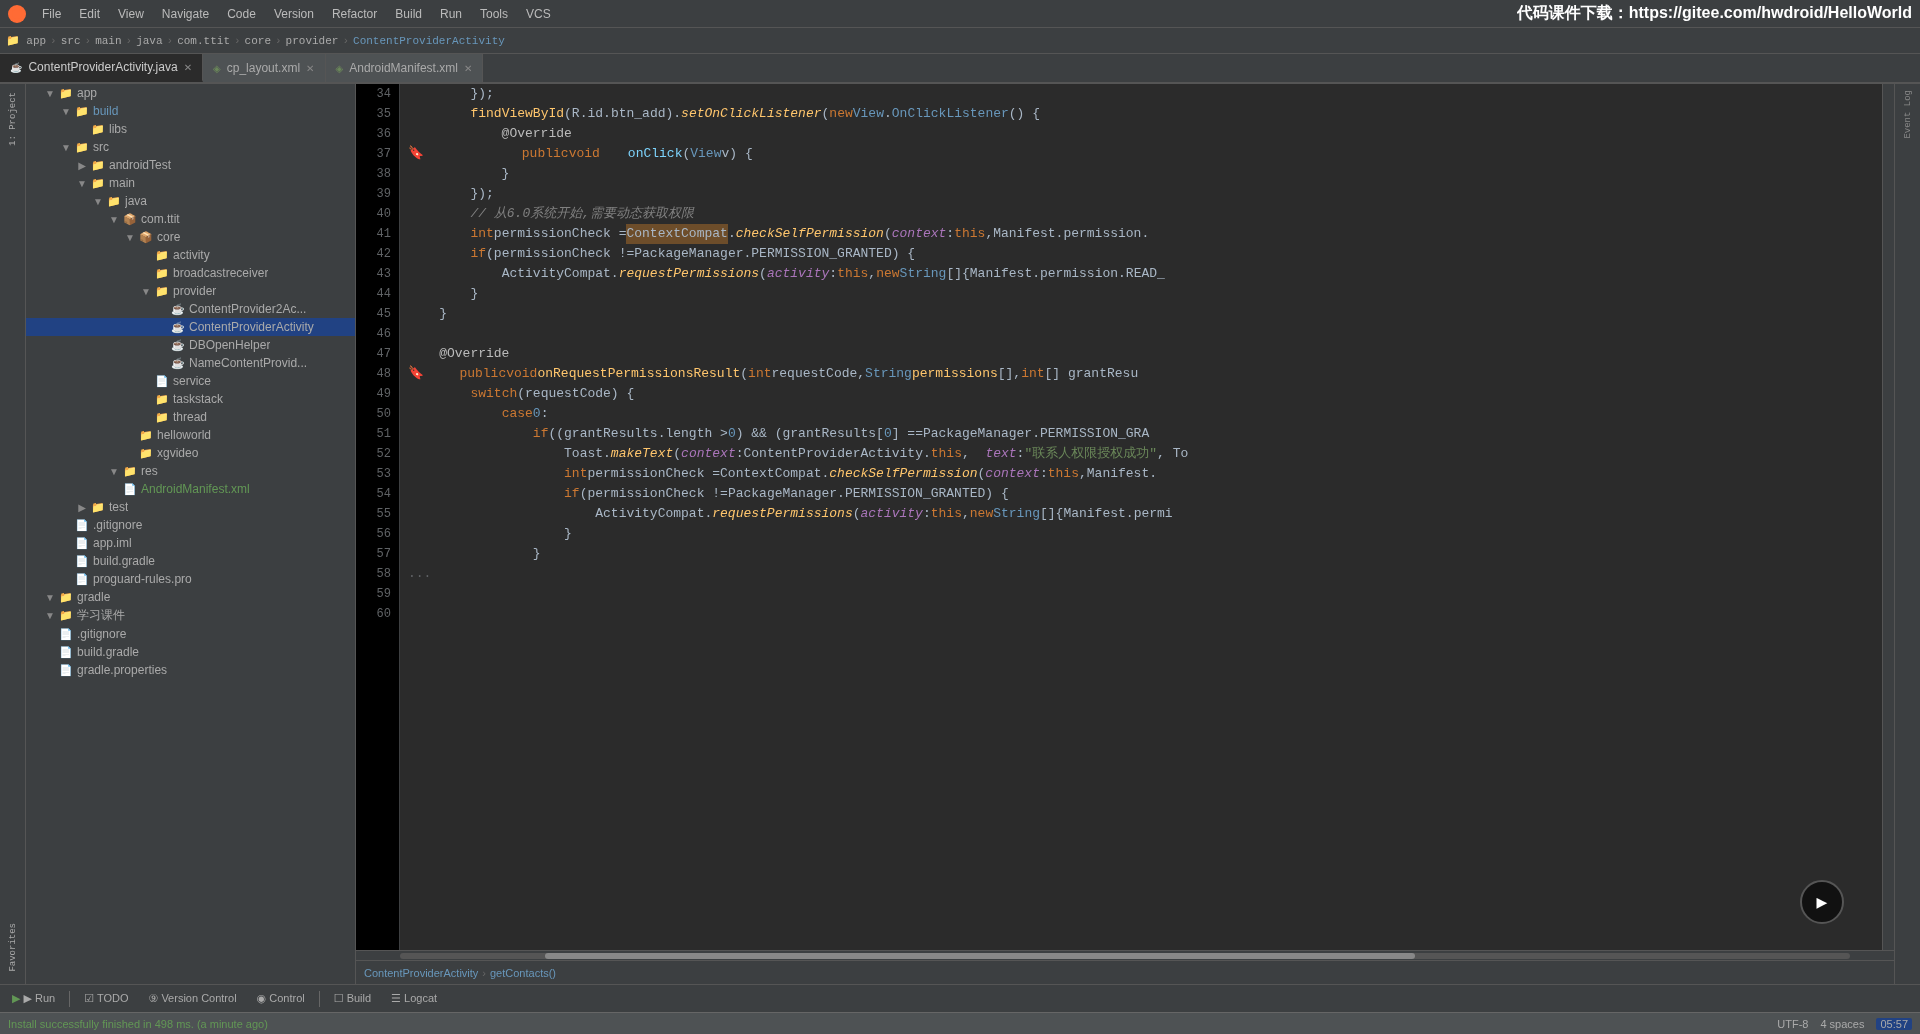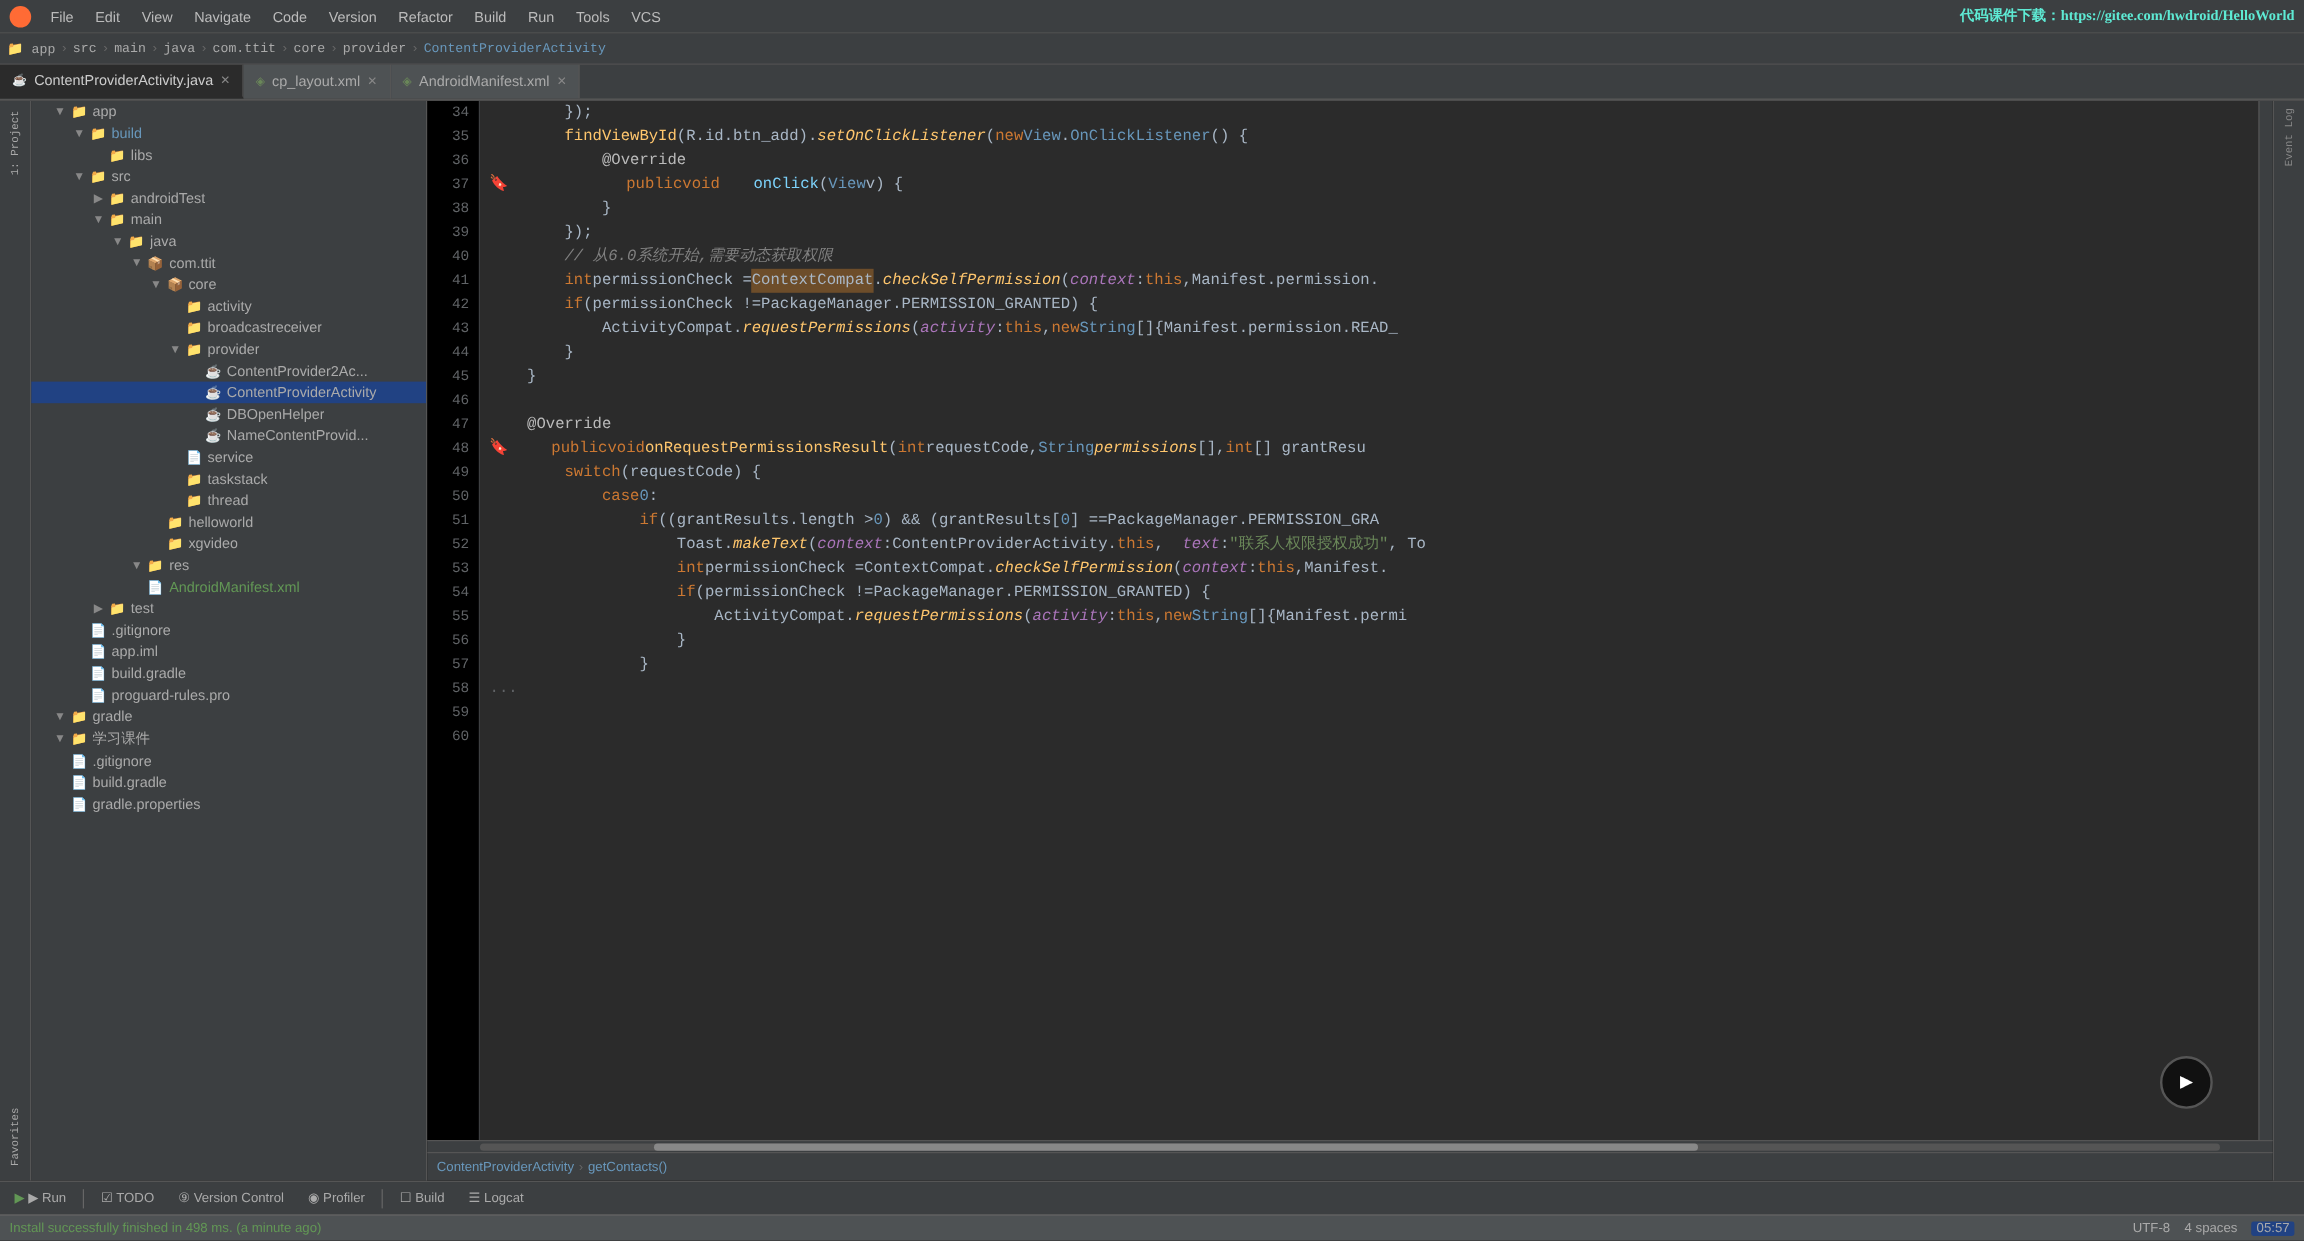--- a/index.html
+++ b/index.html
@@ -36,24 +36,24 @@
     }
     .menu-item {
       padding: 2px 8px;
       color: #bbb;
       font-size: 12px;
       cursor: pointer;
       font-family: Arial, sans-serif;
     }
     .menu-bar-right {
       margin-left: auto;
-      color: #5eead4;
-      font-size: 12px;
+      color: #ffffff;
+      font-size: 16px;
       font-weight: bold;
-      font-family: Liberation Serif, serif;
+      font-family: Liberation Sans, sans-serif;
       white-space: nowrap;
       overflow: hidden;
     }
 
     
     .nav-bar {
       background: #3c3f41;
       height: 26px;
       display: flex;
       align-items: center;
@@ -843,21 +843,21 @@
             <span style="color:#cc7832;">&nbsp;&nbsp;&nbsp;&nbsp;public</span>
             <span style="color:#a9b7c6;"> </span>
             <span style="color:#cc7832;">void</span>
             <span style="color:#a9b7c6;"> </span>
             <span style="color:#ffc66d;">onRequestPermissionsResult</span>
             <span style="color:#a9b7c6;">(</span>
             <span style="color:#cc7832;">int</span>
             <span style="color:#a9b7c6;"> requestCode, </span>
             <span style="color:#6897bb;">String</span>
             <span style="color:#a9b7c6;"> </span>
-            <span style="color:#ffc66d; font-style:italic;">permissions</span>
+            <span style="color:#ffc66d; ">permissions</span>
             <span style="color:#a9b7c6;">[], </span>
             <span style="color:#cc7832;">int</span>
             <span style="color:#a9b7c6;">[] grantResu</span>
         </div>
 
         <div class="code-line">
           <span style="color:#a9b7c6;">&nbsp;&nbsp;&nbsp;&nbsp;&nbsp;&nbsp;&nbsp;&nbsp;</span>
             <span style="color:#cc7832;">switch</span>
             <span style="color:#a9b7c6;"> (requestCode) {</span>
         </div>
@@ -988,21 +988,21 @@
     <span>▶ Run</span>
   </div>
   <div class="toolbar-sep"></div>
   <div class="toolbar-btn">
     <span>☑ TODO</span>
   </div>
   <div class="toolbar-btn">
     <span>⑨ Version Control</span>
   </div>
   <div class="toolbar-btn">
-    <span>◉ Profiler</span>
+    <span>◉ Control</span>
   </div>
   <div class="toolbar-sep"></div>
   <div class="toolbar-btn">
     <span>☐ Build</span>
   </div>
   <div class="toolbar-btn">
     <span>☰ Logcat</span>
   </div>
 </div>
 

